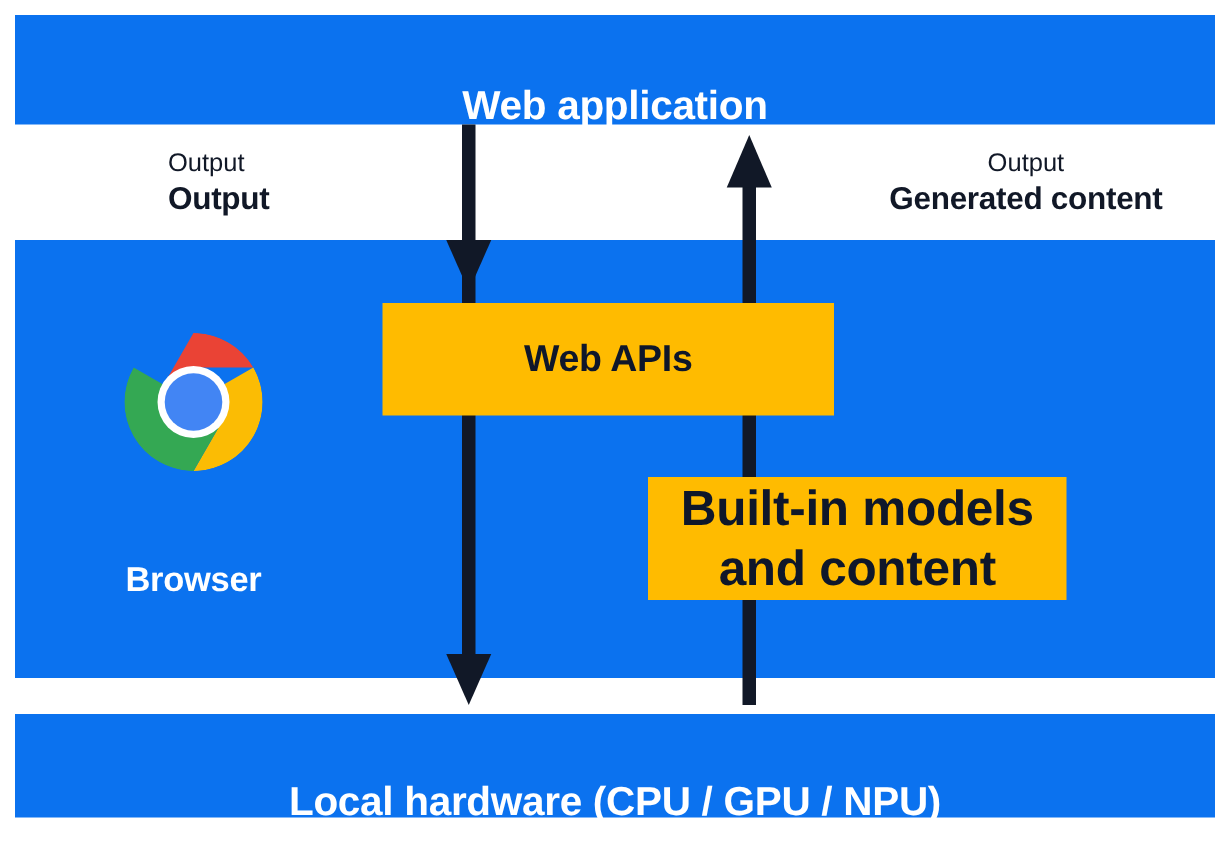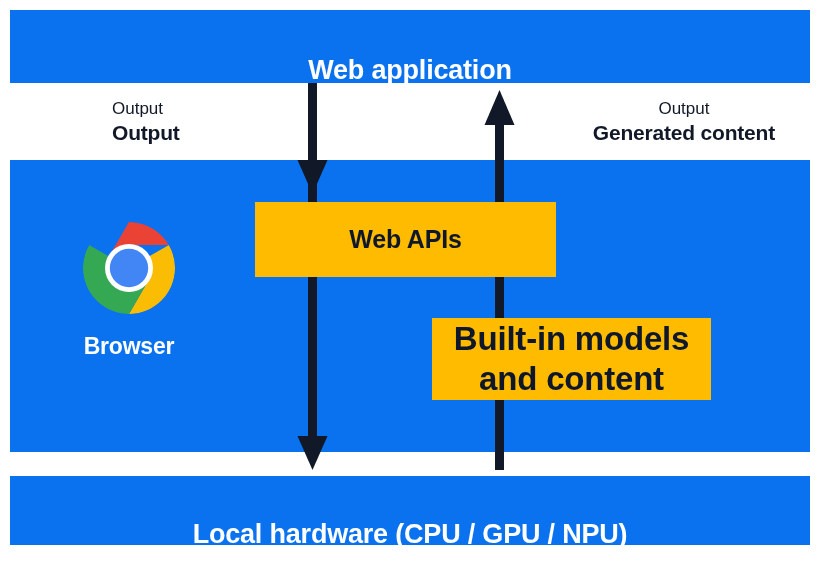--- a/index.html
+++ b/index.html
@@ -101,20 +101,21 @@
   
   #browser-block {
     position: absolute;
     left: 58px; top: 220px;
     width: 142px;
     z-index: 3;
     display: flex;
     flex-direction: column;
     align-items: center;
     user-select: none;
+    gap: 40px;
   }
   #chrome-logo { width: 96px; height: 96px; display: block; }
   #browser-caption {
     margin-top: 17px;
     color: #ffffff;
     font-size: 23px;
     font-weight: bold;
     letter-spacing: -0.2px;
   }
 </style>

